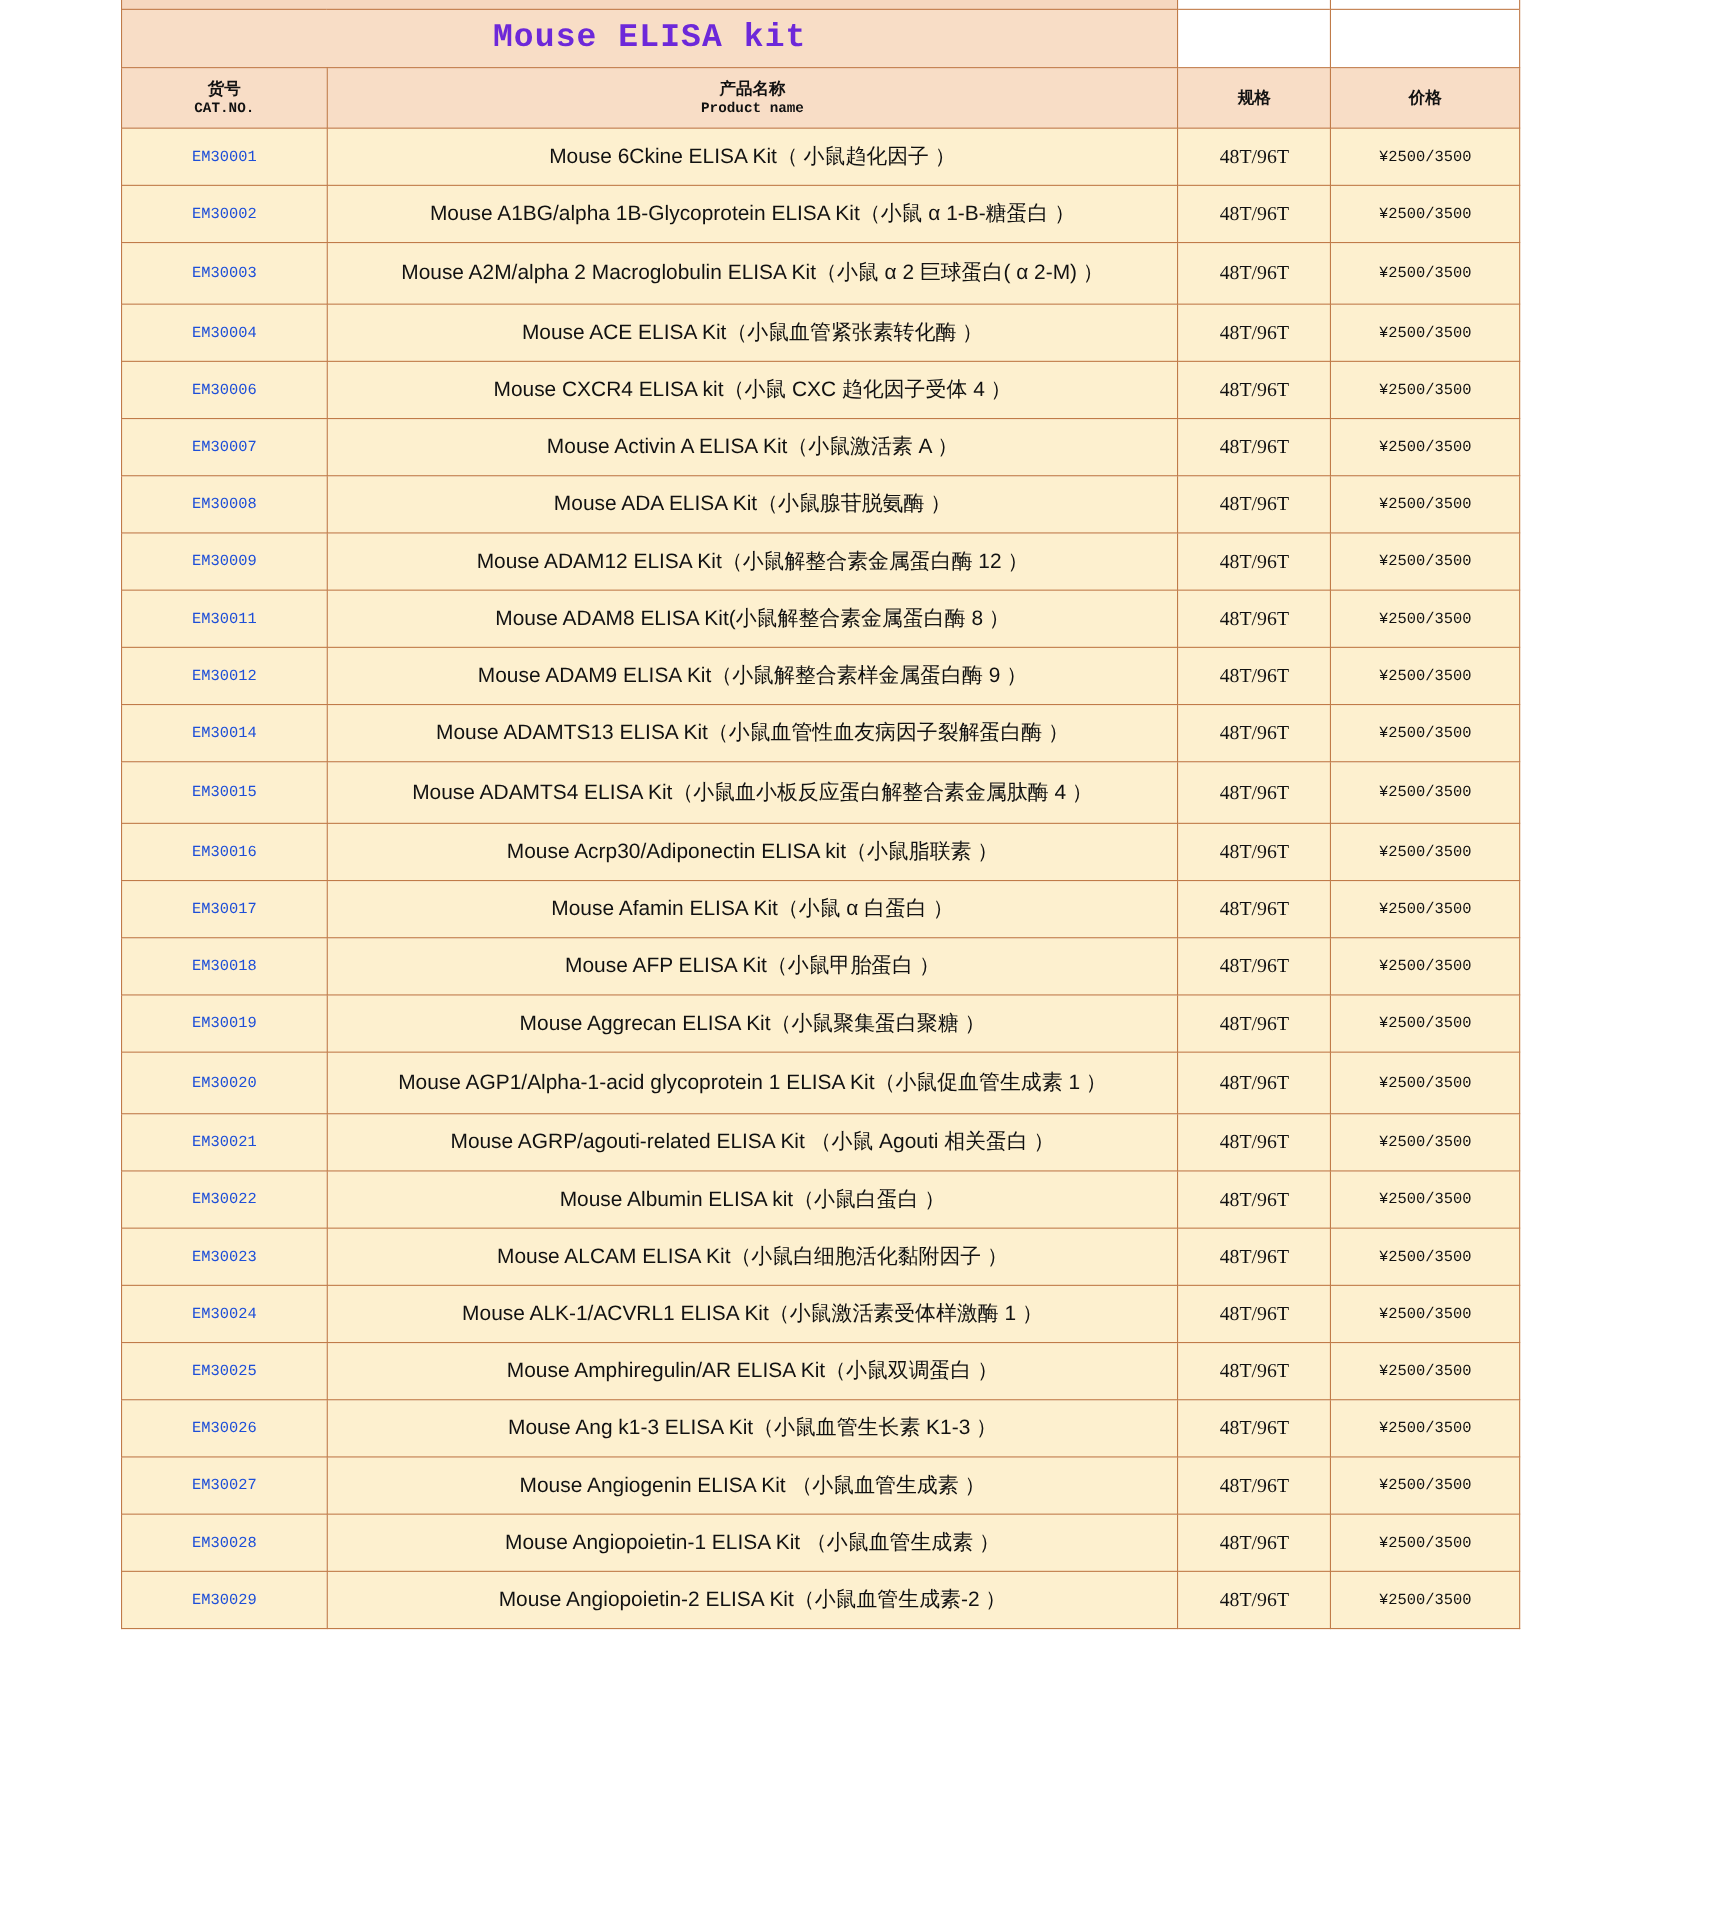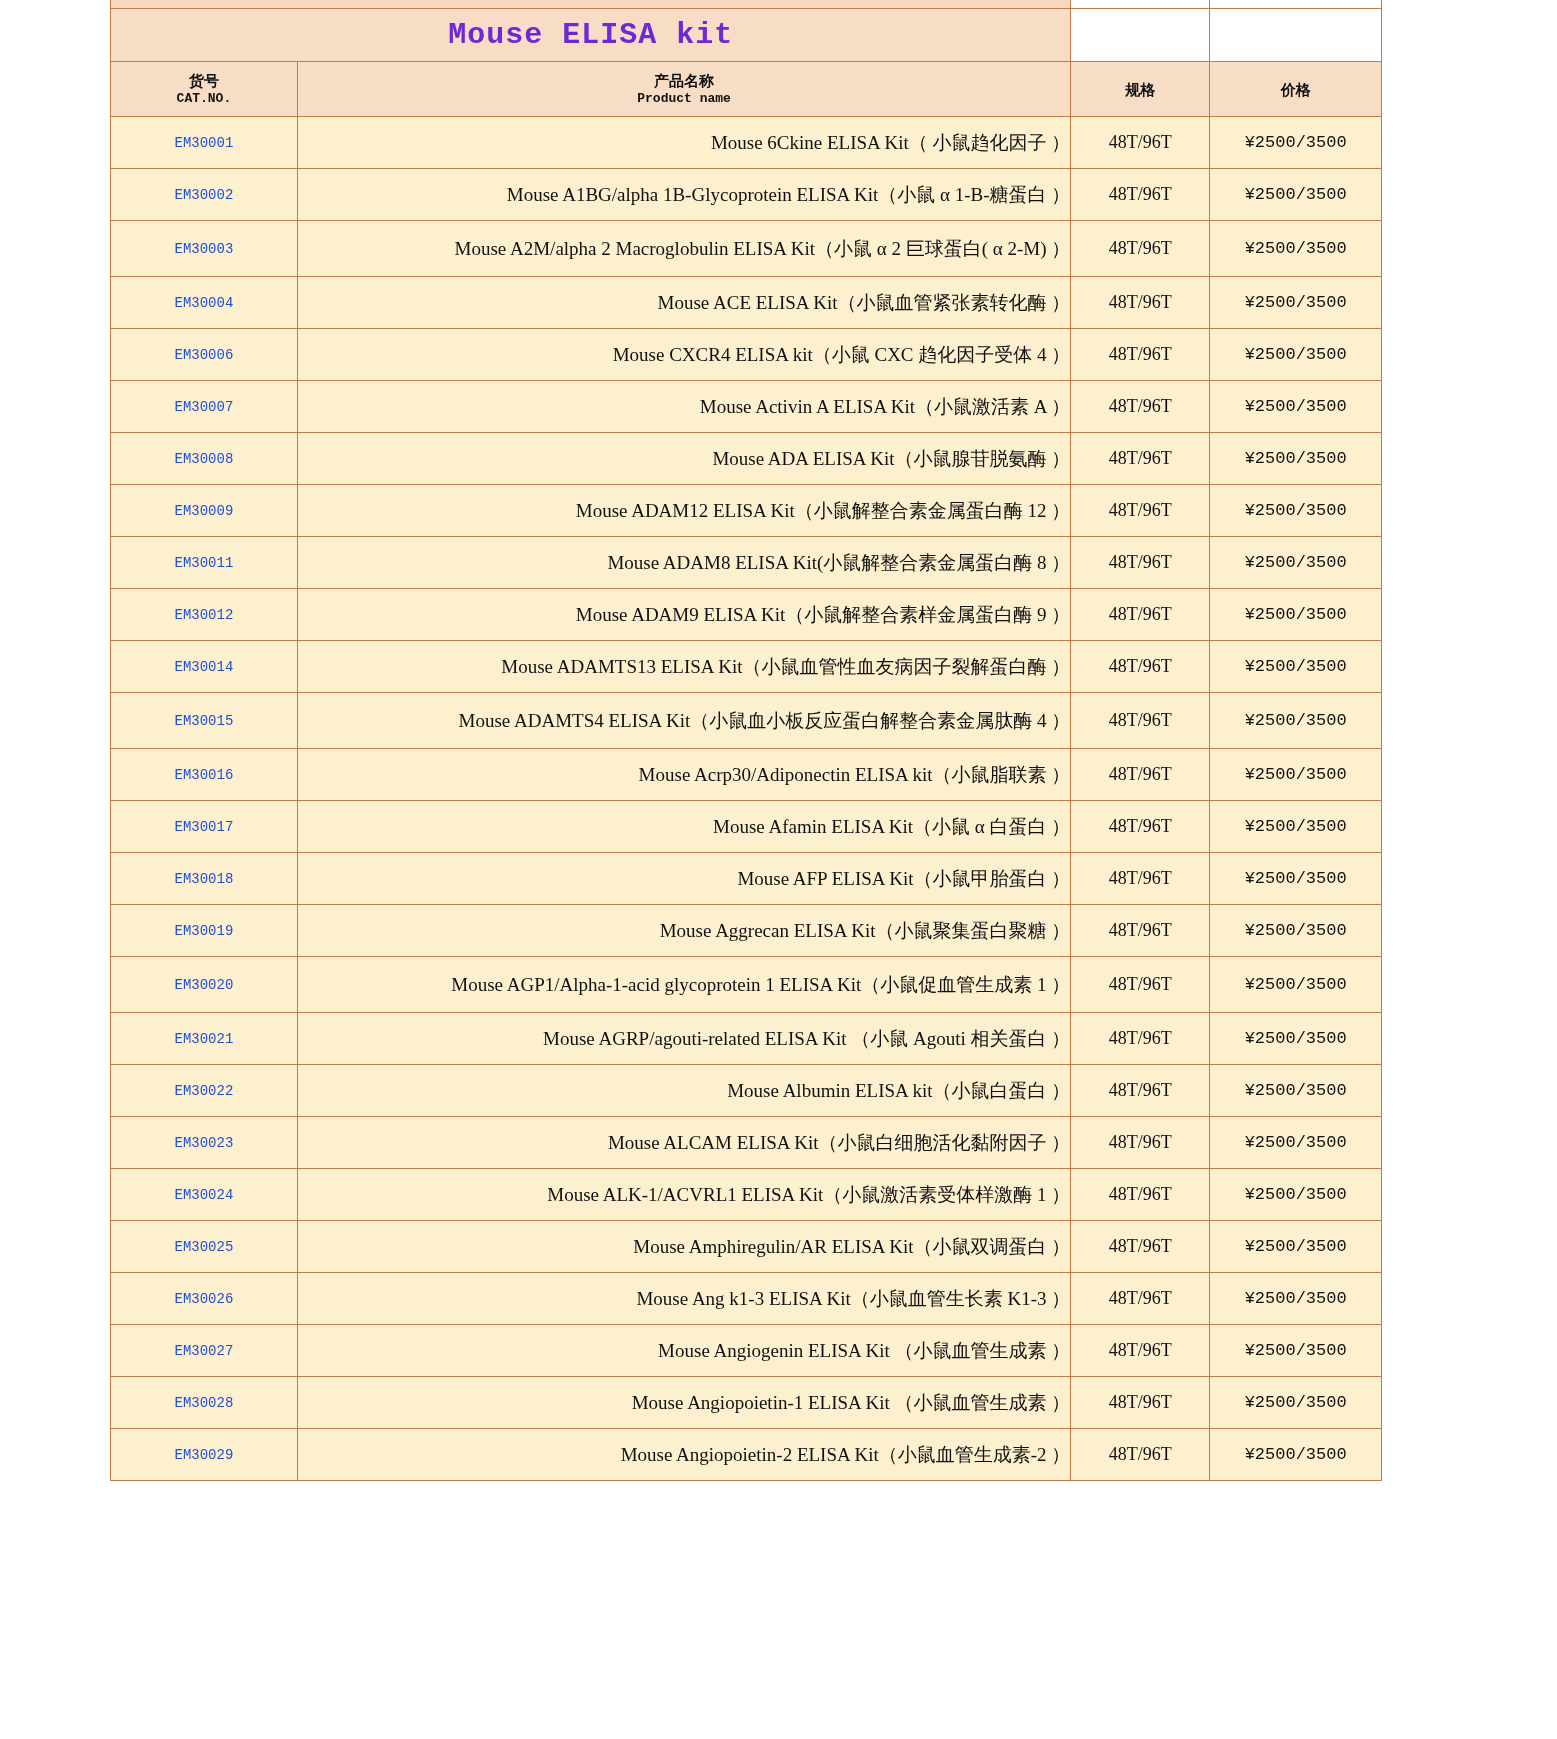--- a/index.html
+++ b/index.html
@@ -91,37 +91,37 @@
   }
 
   td.cat {
     font-family: "Liberation Mono", monospace;
     font-size: 14px;
     color: #1d4ed8;
     padding-left: 12px;
     text-align: center;
   }
   td.pname {
-    font-family: Liberation Serif, serif;
+    font-family: Liberation Sans, sans-serif;
     font-size: 19px;
     color: #111;
     padding: 6px 12px 6px 16px;
-    text-align: right;
+    text-align: center;
     line-height: 30px;
     letter-spacing: 0px;
   }
   td.spec {
     font-family: Liberation Serif, serif;
     font-size: 18px;
     color: #111;
     text-align: center;
   }
   td.price {
     font-family: "Liberation Mono", monospace;
-    font-size: 17px;
+    font-size: 14px;
     color: #111;
     text-align: center;
   }
   tr.data-row { height: 52px; }
   tr.data-row.tall { height: 56px; }
 </style>
 </head>
 <body>
 
 <div class="page">

